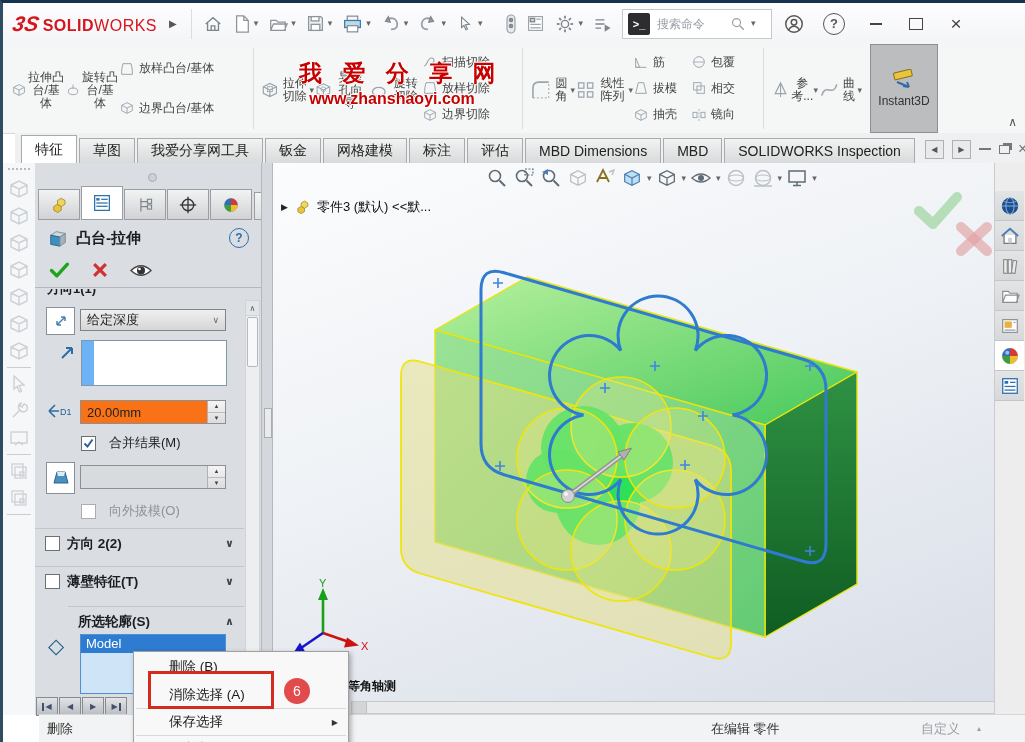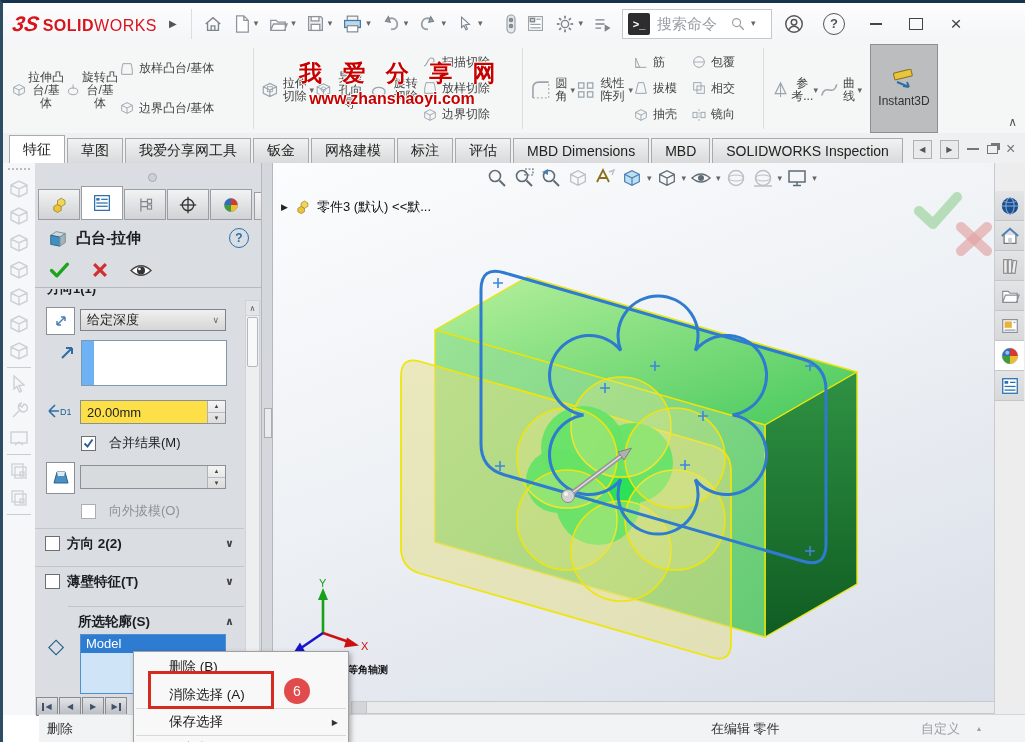--- a/index.html
+++ b/index.html
@@ -16,21 +16,21 @@
   .logo-solid{font-weight:bold;font-size:16px;color:#d6151c;letter-spacing:.5px;}
   .logo-works{font-weight:normal;font-size:16px;color:#d6151c;letter-spacing:.5px;}
   .logo-fly{margin:0 8px 0 12px;color:#555;font-size:10px;}
   .tb-sep{width:1px;height:30px;background:#dcdddf;margin:0 6px;}
   .tbtn{display:flex;align-items:center;gap:3px;height:30px;padding:0 5px;}
   .tbtn svg{stroke:#7d858d;fill:none;stroke-width:1.5;}
   .searchbox{display:flex;align-items:center;gap:5px;width:138px;height:28px;border:1px solid #c6c8ca;background:#fff;
              padding:0 5px;margin:0 6px;}
   .prompt-ic{width:22px;height:22px;background:#2d2d30;color:#fff;font-size:11px;font-weight:bold;
              display:flex;align-items:center;justify-content:center;border-radius:2px;}
-  .searchbox input{border:none;outline:none;width:66px;font-size:15px;color:#333;font-family:inherit;background:transparent;}
+  .searchbox input{border:none;outline:none;width:66px;font-size:12px;color:#333;font-family:inherit;background:transparent;}
   .searchbox input::placeholder{color:#9aa0a6;}
   .winbtn{width:40px;height:30px;display:flex;align-items:center;justify-content:center;color:#444;}
   .min-glyph{display:block;width:12px;border-bottom:2px solid #444;}
   .max-glyph{display:block;width:12px;height:10px;border:1.5px solid #444;}
   .close-glyph{font-size:19px;color:#444;line-height:1;}
   .help-circ{width:20px;height:20px;border:1.6px solid #555;border-radius:50%;display:flex;align-items:center;justify-content:center;
              font-size:13px;font-weight:bold;color:#555;}
   
   .ribbon{position:absolute;top:41px;left:0;right:0;height:89px;background:#f5f6f6;border-bottom:1px solid #d6d7d9;
           display:flex;align-items:stretch;padding-left:4px;}
@@ -44,21 +44,21 @@
   .rsmall svg{color:#9aa5ae;}
   .instant3d{width:66px;margin-left:4px;background:#bcbdbf;border:1px solid #8d8f91;display:flex;flex-direction:column;
              align-items:center;justify-content:center;gap:3px;font-size:12px;color:#333;}
   .ribbon-collapse{position:absolute;right:8px;bottom:4px;color:#555;font-size:12px;}
   .watermark{position:absolute;left:296px;top:54px;width:186px;text-align:center;z-index:40;pointer-events:none;}
   .wm1{font-size:23px;font-weight:bold;color:#c70000;letter-spacing:7px;line-height:32px;white-space:nowrap;
        text-shadow:1px 0 0 #fff,-1px 0 0 #fff,0 1px 0 #fff,0 -1px 0 #fff;}
   .wm2{font-size:16px;font-weight:bold;color:#c70000;line-height:19px;white-space:nowrap;
        text-shadow:1px 0 0 #fff,-1px 0 0 #fff,0 1px 0 #fff,0 -1px 0 #fff;}
   
-  .tabrow{position:absolute;top:130px;left:0;right:0;height:30px;background:#eef0f1;border-bottom:1px solid #c6c8ca;
+  .tabrow{position:absolute;top:130px;left:12px;right:0;height:30px;background:#eef0f1;border-bottom:1px solid #c6c8ca;
           display:flex;align-items:flex-end;padding-left:6px;}
   .tab{height:24px;padding:0 13px;display:flex;align-items:center;font-size:14px;color:#222;
        background:linear-gradient(#f1f2f2,#d8dadb);border:1px solid #a8aaac;border-bottom:none;margin-right:2px;white-space:nowrap;}
   .tab.active{background:#fff;height:27px;}
   .docctl{margin-left:8px;display:flex;align-items:center;gap:8px;height:28px;color:#666;}
   .docbox{width:17px;height:17px;border:1px solid #aeb0b2;display:flex;align-items:center;justify-content:center;font-size:8px;color:#555;background:#e8eaeb;}
   .doc-restore{width:9px;height:7px;border:1.4px solid #777;box-shadow:3px -3px 0 -1px #777;}
   
   .main{position:absolute;top:160px;left:0;right:0;bottom:27px;}
   .lstrip{position:absolute;left:0;top:0;bottom:0;width:32px;background:#f6f7f8;border-right:1px solid #e2e3e5;}
@@ -80,21 +80,21 @@
           display:flex;align-items:center;justify-content:center;font-size:12px;font-weight:bold;}
   .pmactions{position:absolute;left:0;top:92px;height:30px;display:flex;align-items:center;gap:20px;padding:0 14px;}
   .pmsepline{position:absolute;left:0;right:0;top:124px;border-top:1px solid #b5b9bd;}
   .pmclip{position:absolute;left:12px;top:126px;height:9px;overflow:hidden;}
   .pmclip span{display:block;margin-top:-9px;font-weight:bold;font-size:13px;color:#1b1e21;}
   .btn-sq{position:absolute;width:27px;height:26px;background:#fff;border:1px solid #8b9097;display:flex;align-items:center;justify-content:center;}
   .dropdown{position:absolute;left:45px;width:146px;height:22px;background:linear-gradient(#f0f0f0,#d6d6d6);
             border:1px solid #7e848a;display:flex;align-items:center;justify-content:space-between;padding:0 6px;box-sizing:border-box;font-size:13px;}
   .selbox{position:absolute;left:46px;top:177px;width:146px;height:46px;background:#fff;border:1px solid #7f98ac;box-sizing:border-box;}
   .selbox .bar{position:absolute;left:0;top:0;bottom:0;width:12px;background:#6cb2f4;}
-  .spin{position:absolute;left:45px;width:146px;height:24px;background:#fde047;border:1px solid #8b9097;box-sizing:border-box;
+  .spin{position:absolute;left:45px;width:146px;height:24px;background:#f97316;border:1px solid #8b9097;box-sizing:border-box;
         display:flex;align-items:center;padding-left:6px;font-size:13px;}
   .spin.disabled{background:#d8dbde;}
   .spin-arrows{position:absolute;right:0;top:0;bottom:0;width:17px;border-left:1px solid #aeb2b6;display:flex;flex-direction:column;background:linear-gradient(#f4f4f4,#dcdcdc);}
   .spin-arrows span{flex:1;display:flex;align-items:center;justify-content:center;font-size:6px;color:#444;}
   .spin-arrows span:first-child{border-bottom:1px solid #b9bdc1;}
   .checkrow{position:absolute;left:46px;display:flex;align-items:center;gap:13px;font-size:13px;color:#1b1e21;}
   .checkrow.disabled{color:#8d939a;}
   .cbox{width:15px;height:15px;background:#fff;border:1px solid #6b7075;display:flex;align-items:center;justify-content:center;box-sizing:border-box;}
   .checkrow.disabled .cbox{border-color:#a9aeb3;}
   .pmsec{position:absolute;left:0;right:17px;height:30px;border-top:1px solid #c2c6ca;display:flex;align-items:center;gap:7px;
@@ -115,21 +115,21 @@
   .splitter{position:absolute;left:258px;top:0;bottom:0;width:12px;background:#d4d7db;border-left:1px solid #b4b7bb;border-right:1px solid #b4b7bb;box-sizing:border-box;}
   .split-handle{position:absolute;left:2px;top:245px;width:6px;height:28px;background:#e9ebed;border:1px solid #a9adb1;}
   
   .viewport{position:absolute;left:270px;top:0;bottom:0;width:725px;overflow:hidden;
             background:linear-gradient(160deg,#fbfcfd 0%,#eef1f5 45%,#d8dde7 100%);}
   .headsup{position:absolute;left:212px;top:3px;display:flex;align-items:center;gap:3px;}
   .hicon{width:24px;height:24px;display:flex;align-items:center;justify-content:center;}
   .treelabel{position:absolute;left:8px;top:35px;display:flex;align-items:center;gap:6px;font-size:13px;color:#111;}
   .treelabel .fly{font-size:9px;color:#222;}
   .confirm{position:absolute;left:640px;top:26px;}
-  .viewlabel{position:absolute;left:75px;top:500px;font-weight:bold;font-size:10px;color:#111;}
+  .viewlabel{position:absolute;left:75px;top:515px;font-weight:bold;font-size:12px;color:#111;}
   .hscroll{position:absolute;left:78px;right:0;bottom:1px;height:13px;background:#e9eaec;border:1px solid #c6c8ca;box-sizing:border-box;}
   .hscroll .box{position:absolute;left:0;top:0;bottom:0;width:14px;background:#d3d5d8;border-right:1px solid #c0c2c4;}
   .triad{position:absolute;left:8px;top:415px;}
   
   .taskpane{position:absolute;right:0;top:0;bottom:0;width:30px;background:#ededee;border-left:1px solid #c9cbcd;}
   .tpbtn{width:29px;height:29px;margin-top:0;background:linear-gradient(#e3e4e5,#d7d8d9);border-bottom:1px solid #c3c5c7;
          display:flex;align-items:center;justify-content:center;}
   .tpbtn.active{background:#fff;}
   .tpspacer{height:28px;}
   

